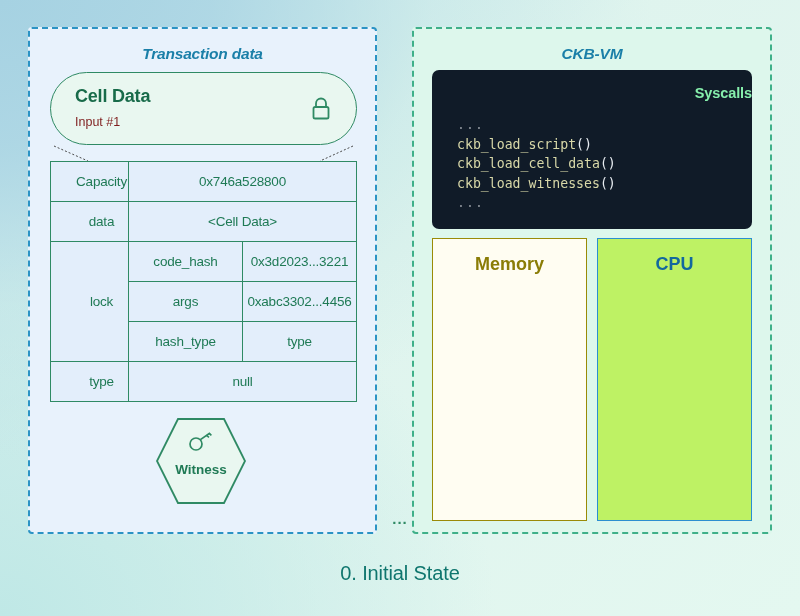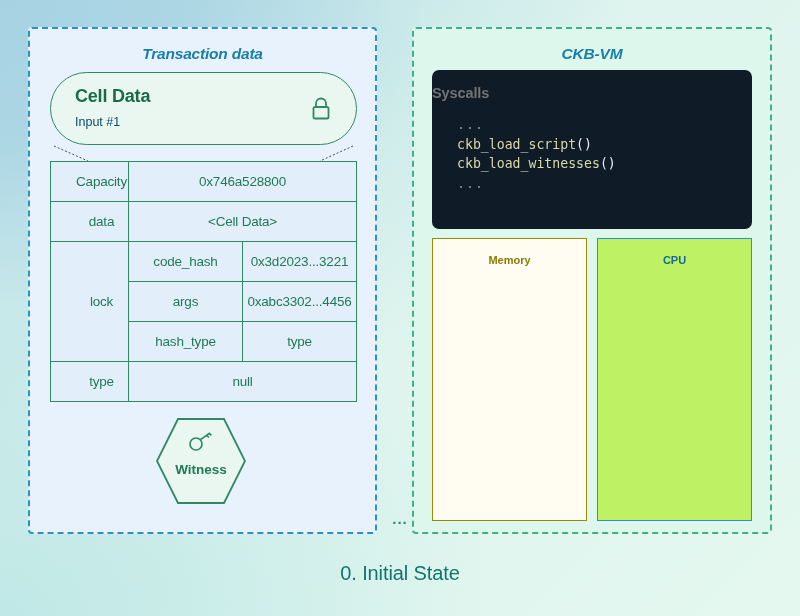--- a/index.html
+++ b/index.html
@@ -58,21 +58,21 @@
     border-radius: 38px;
     background: #e9f7f0;
   }
   #cell-pill .pill-title {
     position: absolute; left: 24px; top: 13px;
     font-size: 18px; font-weight: bold; color: #186b4a;
     letter-spacing: -0.2px;
   }
   #cell-pill .pill-sub {
     position: absolute; left: 24px; top: 42px;
-    font-size: 12.5px; color: #0c4a6e;
+    font-size: 12.5px; color: #7f1d1d;
   }
   #lock-icon {
     position: absolute; right: 24px; top: 24px;
     width: 22px; height: 24px;
   }
 
   
   #connectors { position: absolute; left: 0; top: 0; width: 800px; height: 616px; pointer-events: none; }
 
   
@@ -111,22 +111,22 @@
   }
 
   
   #syscalls-box {
     position: absolute;
     left: 432px; top: 70px; width: 320px; height: 159px;
     background: #101b28;
     border-radius: 7px;
   }
   #syscalls-title {
-    text-align: left; margin-top: 15px;
-    font-size: 14.5px; font-weight: bold; color: #737373;
+    text-align: right; margin-top: 15px;
+    font-size: 14.5px; font-weight: bold; color: #86efac;
     letter-spacing: -0.1px;
   }
   #syscalls-code {
     margin: 14px 0 0 25px;
     font-family: "DejaVu Sans Mono", monospace;
     font-size: 13.2px;
     line-height: 19.5px;
     color: #d8d8a8;
   }
   .code-dots { color: #8a9099; letter-spacing: 1px; }
@@ -137,21 +137,21 @@
   #memory-box {
     left: 432px; top: 238px; width: 155px; height: 283px;
     background: #fffdf2; border-color: #9a8b07;
   }
   #cpu-box {
     left: 597px; top: 238px; width: 155px; height: 283px;
     background: #bef264; border-color: #2b8fd0;
   }
   .vm-box-title {
     text-align: center; margin-top: 15px;
-    font-size: 11px; font-weight: bold;
+    font-size: 18px; font-weight: bold;
   }
   #memory-box .vm-box-title { color: #8a7c06; }
   #cpu-box .vm-box-title { color: #13689e; }
 
   
   #caption {
     position: absolute; left: 0; right: 0; top: 562px;
     text-align: center;
     font-size: 20px;
     color: #0f766e;
@@ -230,20 +230,21 @@
 
   <div class="panel" id="vm-panel">
     <div class="panel-title">CKB-VM</div>
   </div>
 
   <div id="syscalls-box">
     <div id="syscalls-title">Syscalls</div>
     <div id="syscalls-code">
       <div class="code-dots">...</div>
       <div><span>ckb_load_script</span><span class="paren">()</span></div>
+      <div><span>ckb_load_cell_data</span><span class="paren">()</span></div>
       <div><span>ckb_load_witnesses</span><span class="paren">()</span></div>
       <div class="code-dots">...</div>
     </div>
   </div>
 
   <div class="vm-box" id="memory-box">
     <div class="vm-box-title">Memory</div>
   </div>
 
   <div class="vm-box" id="cpu-box">

